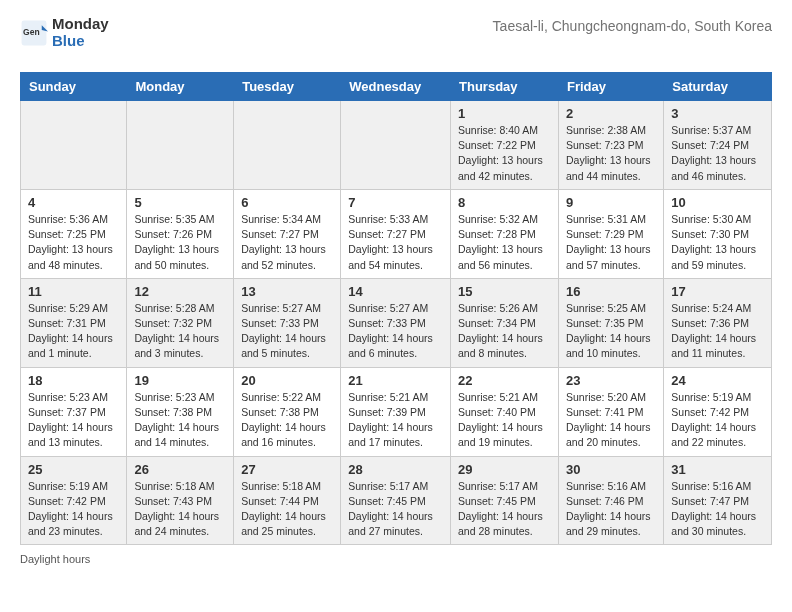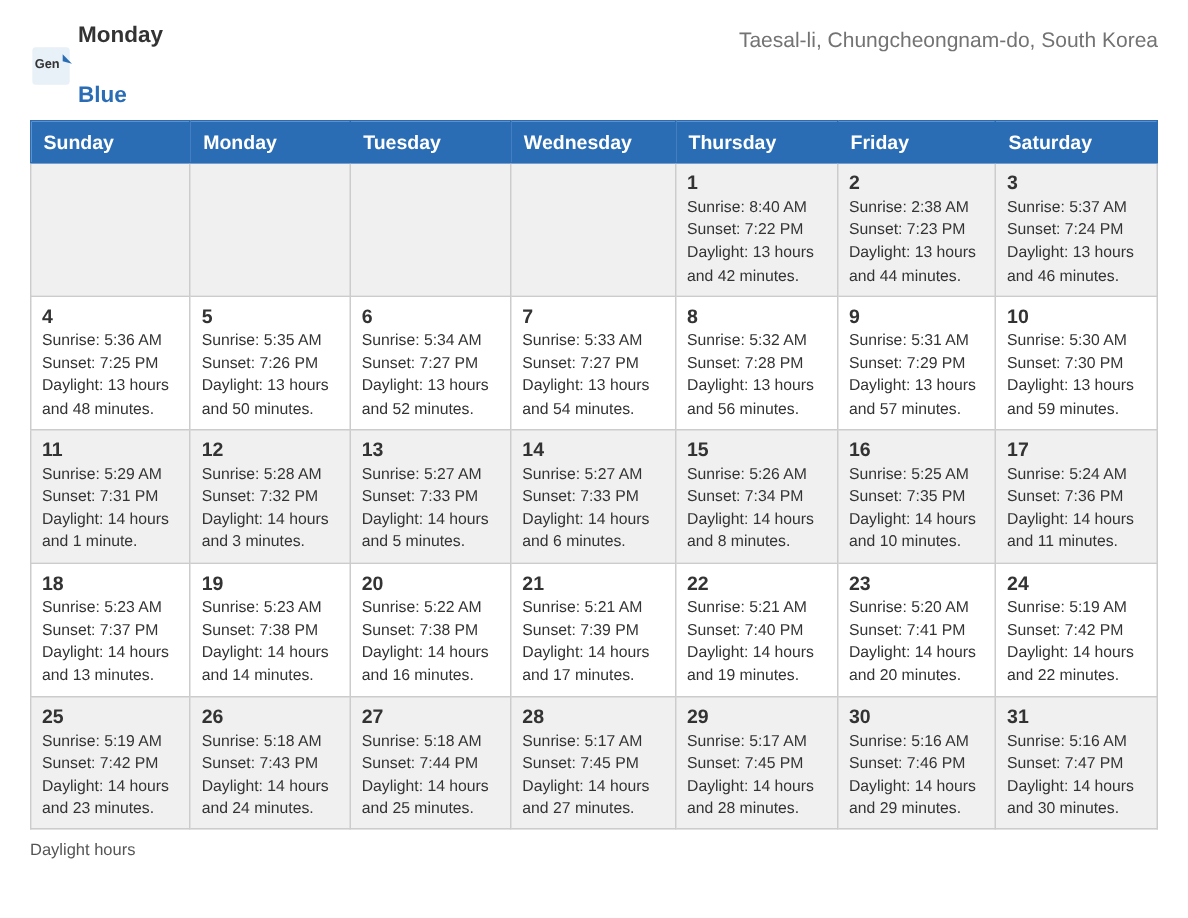--- a/index.html
+++ b/index.html
@@ -28,21 +28,20 @@
     }
     .logo-general {
       font-size: 15px;
       font-weight: bold;
       color: #333;
     }
     .logo-blue {
       font-size: 15px;
       font-weight: bold;
       color: #2a6db5;
-      margin-top: 23px;
     }
     .logo-icon {
       width: 28px;
       height: 28px;
     }
     .title-block {
       text-align: right;
     }
     .main-title {
       font-size: 32px;
@@ -50,21 +49,21 @@
       color: #333;
     }
     .subtitle {
       font-size: 14px;
       color: #737373;
       margin-top: 2px;
     }
     table {
       width: 100%;
       border-collapse: collapse;
-      margin-top: 8px;
+      margin-top: 23px;
       border-radius: 15px;
     }
     thead tr th {
       background-color: #2a6db5;
       color: #fff;
       font-size: 13px;
       font-weight: bold;
       padding: 6px 8px;
       text-align: left;
       border: 1px solid #2a6db5;

